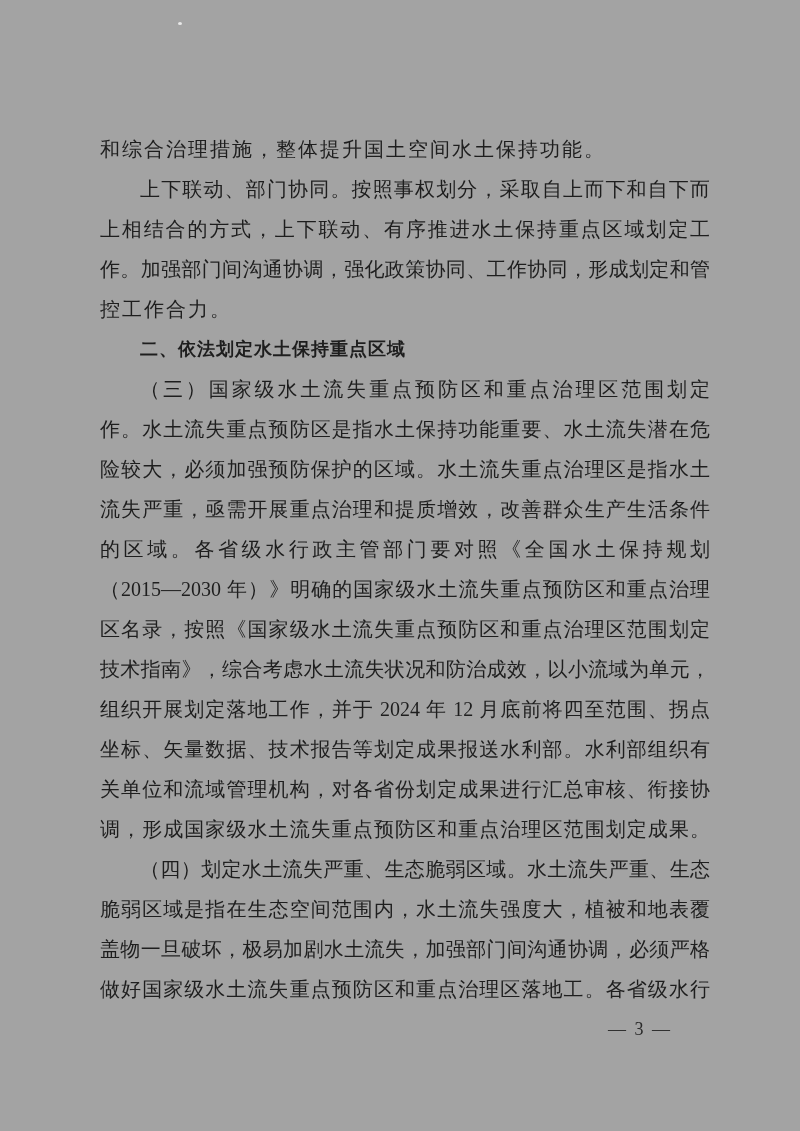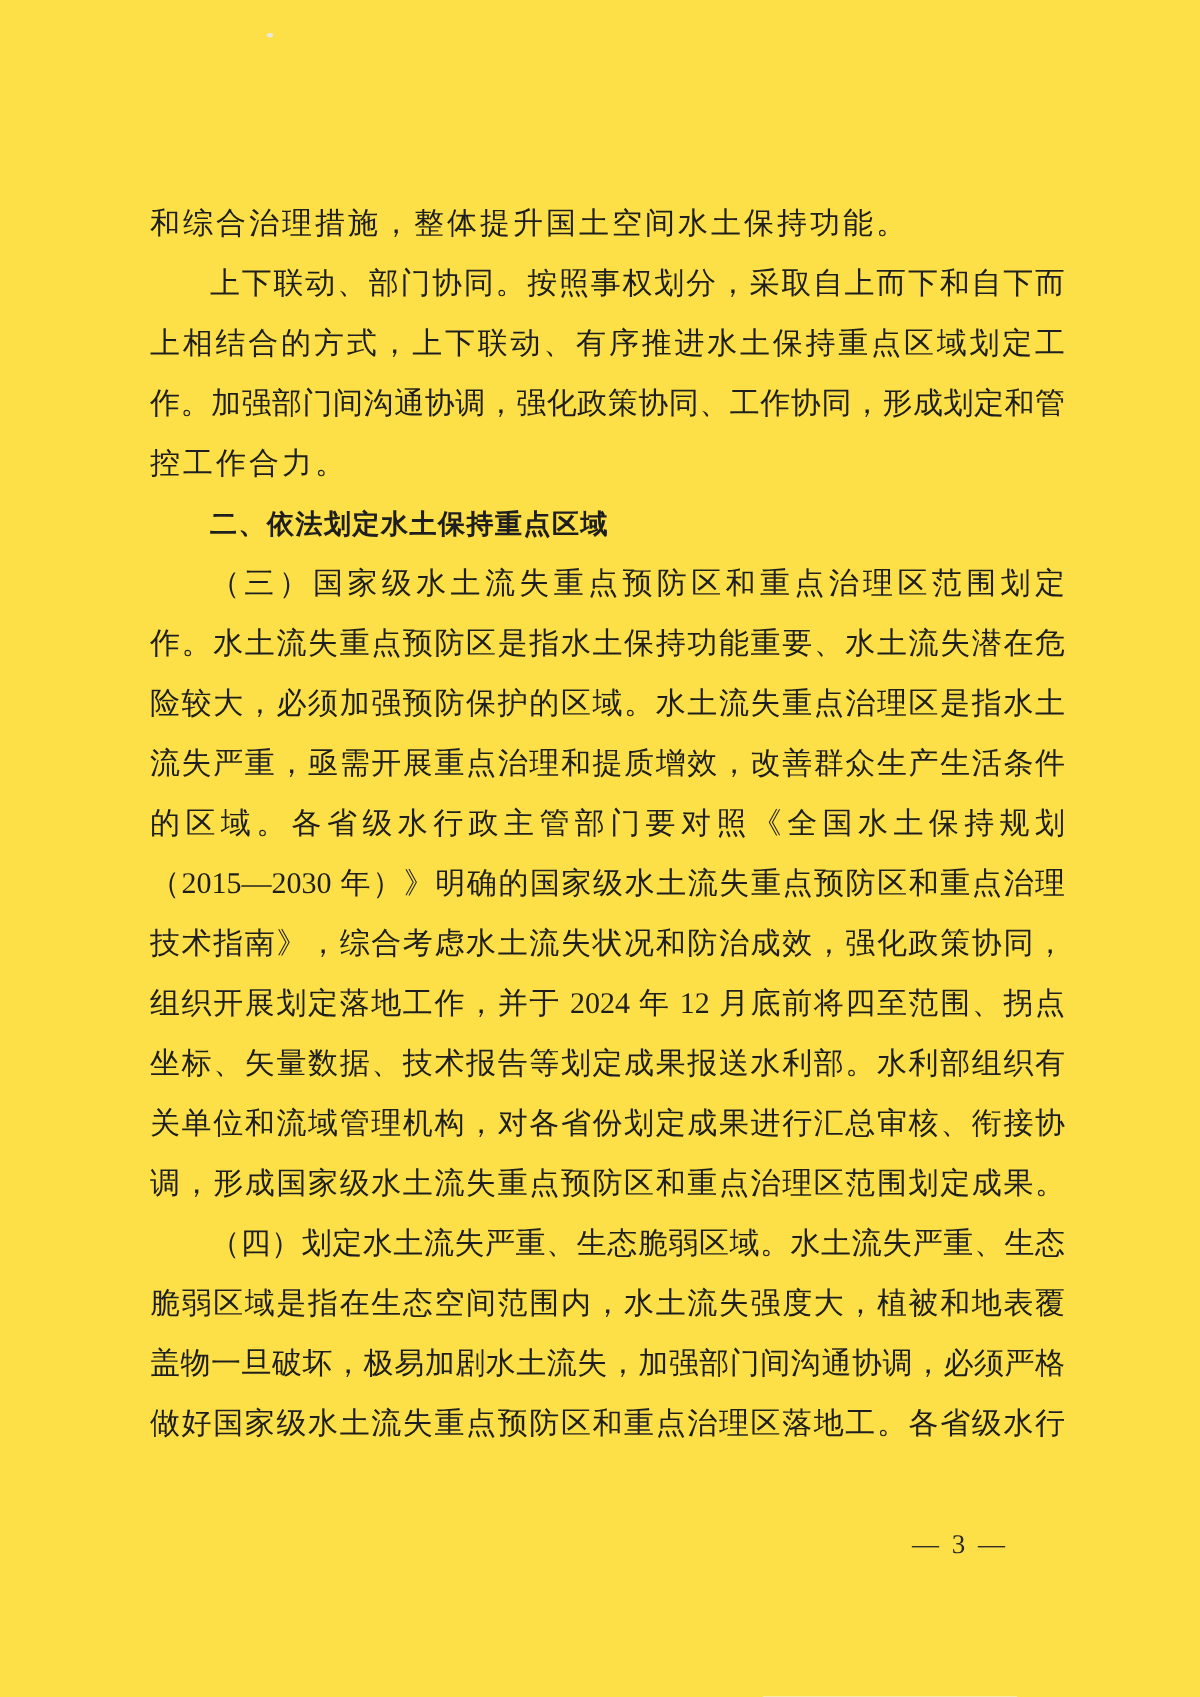--- a/index.html
+++ b/index.html
@@ -5,21 +5,21 @@
   html, body {
     margin: 0;
     padding: 0;
     background: #f4f4f4;
   }
   .page {
     position: relative;
     width: 800px;
     height: 1131px;
     margin: 0 auto;
-    background: #fde047;
+    background: #a3a3a3;
     overflow: hidden;
     font-family: "Liberation Serif", "DejaVu Serif", serif;
     color: #1e1e1e;
   }
   .text-column {
     position: absolute;
     left: 100px;
     top: 129px;
     width: 610px;
   }
@@ -75,21 +75,22 @@
       <div class="line justify">上相结合的方式，上下联动、有序推进水土保持重点区域划定工</div>
       <div class="line justify">作。加强部门间沟通协调，强化政策协同、工作协同，形成划定和管</div>
       <div class="line">控工作合力。</div>
       <div class="line heading indent">二、依法划定水土保持重点区域</div>
       <div class="line indent justify">（三）国家级水土流失重点预防区和重点治理区范围划定</div>
       <div class="line justify">作。水土流失重点预防区是指水土保持功能重要、水土流失潜在危</div>
       <div class="line justify">险较大，必须加强预防保护的区域。水土流失重点治理区是指水土</div>
       <div class="line justify">流失严重，亟需开展重点治理和提质增效，改善群众生产生活条件</div>
       <div class="line justify">的区域。各省级水行政主管部门要对照《全国水土保持规划</div>
       <div class="line justify">（2015—2030 年）》明确的国家级水土流失重点预防区和重点治理</div>
-      <div class="line justify">技术指南》，综合考虑水土流失状况和防治成效，强化政策协同，</div>
+      <div class="line justify">区名录，按照《国家级水土流失重点预防区和重点治理区范围划定</div>
+      <div class="line justify">技术指南》，综合考虑水土流失状况和防治成效，以小流域为单元，</div>
       <div class="line justify">组织开展划定落地工作，并于 2024 年 12 月底前将四至范围、拐点</div>
       <div class="line justify">坐标、矢量数据、技术报告等划定成果报送水利部。水利部组织有</div>
       <div class="line justify">关单位和流域管理机构，对各省份划定成果进行汇总审核、衔接协</div>
       <div class="line justify">调，形成国家级水土流失重点预防区和重点治理区范围划定成果。</div>
       <div class="line indent justify">（四）划定水土流失严重、生态脆弱区域。水土流失严重、生态</div>
       <div class="line justify">脆弱区域是指在生态空间范围内，水土流失强度大，植被和地表覆</div>
       <div class="line justify">盖物一旦破坏，极易加剧水土流失，加强部门间沟通协调，必须严格</div>
       <div class="line justify">做好国家级水土流失重点预防区和重点治理区落地工。各省级水行</div>
     </div>
   <div class="page-number">— 3 —</div>

